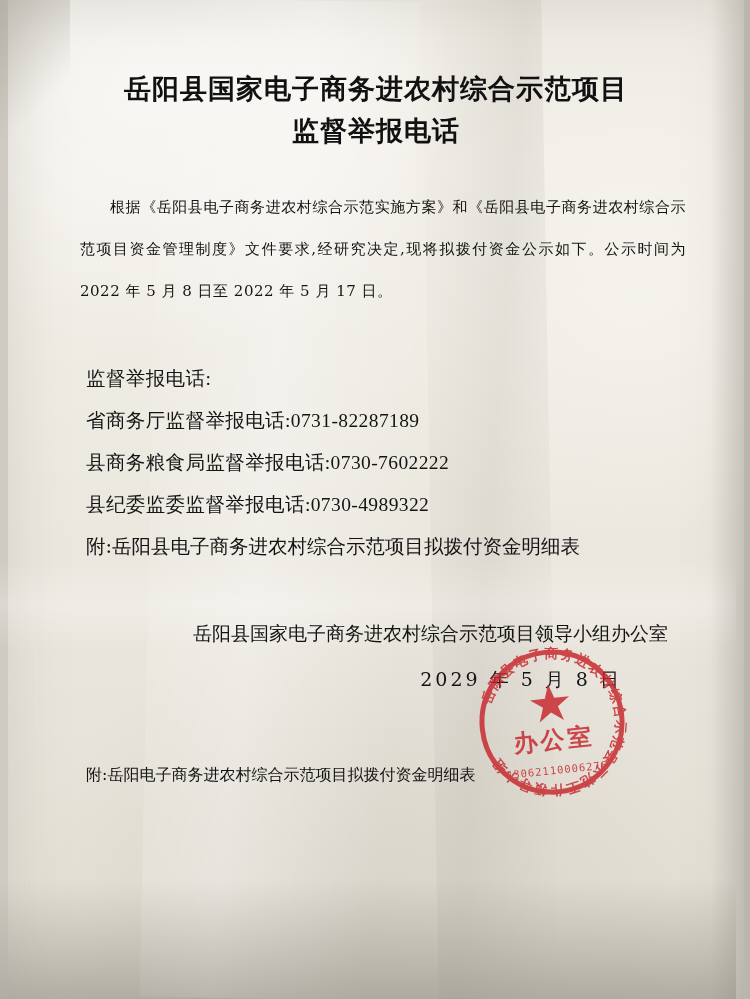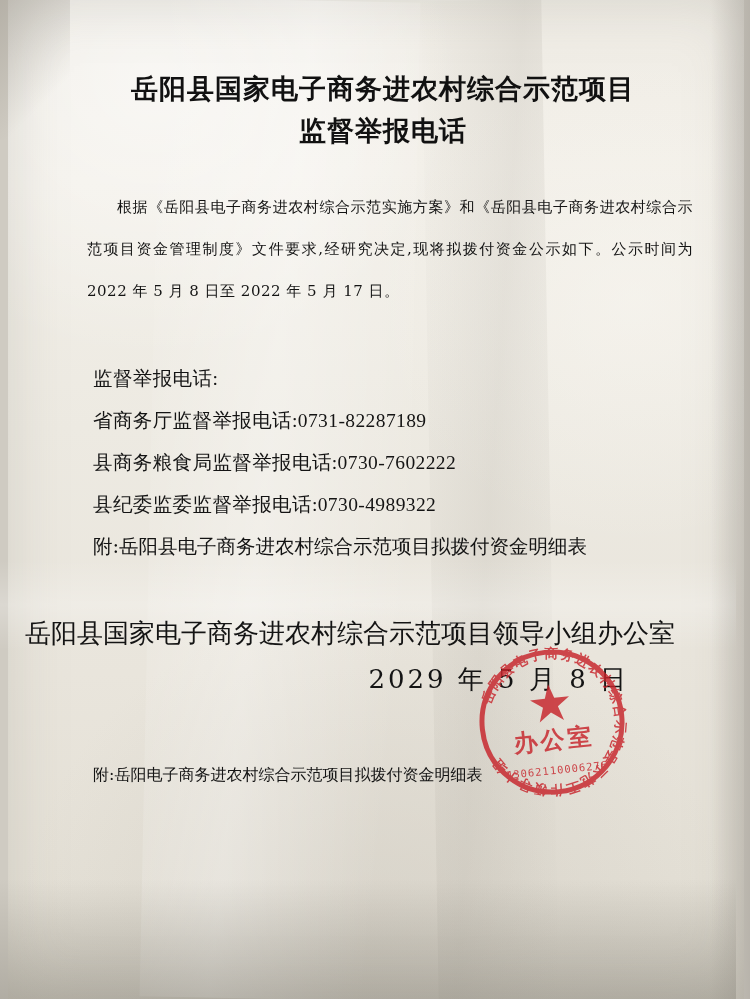--- a/index.html
+++ b/index.html
@@ -55,21 +55,21 @@
     left: 430px; top: 0; width: 120px; height: 999px;
     background: linear-gradient(95deg, rgba(170,165,155,0) 0%, rgba(170,165,155,0.20) 50%, rgba(170,165,155,0) 100%);
     transform: rotate(-1deg);
   }
   .crease-c {
     left: 0; top: 560px; width: 736px; height: 90px;
     background: linear-gradient(180deg, rgba(255,255,255,0) 0%, rgba(255,255,255,0.25) 50%, rgba(255,255,255,0) 100%);
   }
   .content {
     position: absolute;
-    left: 15px; top: 0;
+    left: 8px; top: 0;
     width: 736px; height: 999px;
     color: #101010;
   }
   .title {
     font-family: "DejaVu Serif", "Liberation Serif", serif;
     font-weight: bold;
     font-size: 27px;
     text-align: center;
     letter-spacing: 1px;
     line-height: 42px;
@@ -103,21 +103,21 @@
     margin: 0 0 0 78px;
     font-family: "DejaVu Serif", "Liberation Serif", serif;
     font-size: 19.5px;
     line-height: 42px;
     color: #141414;
   }
 
   .signature-block {
     margin: 42px 48px 0 0;
     font-family: "DejaVu Serif", "Liberation Serif", serif;
-    font-size: 26px;
+    font-size: 19px;
     line-height: 46px;
     color: #141414;
     text-align: right;
     padding-right: 28px;
   }
   .sig-date {
     letter-spacing: 3px;
     padding-right: 46px;
   }
 

